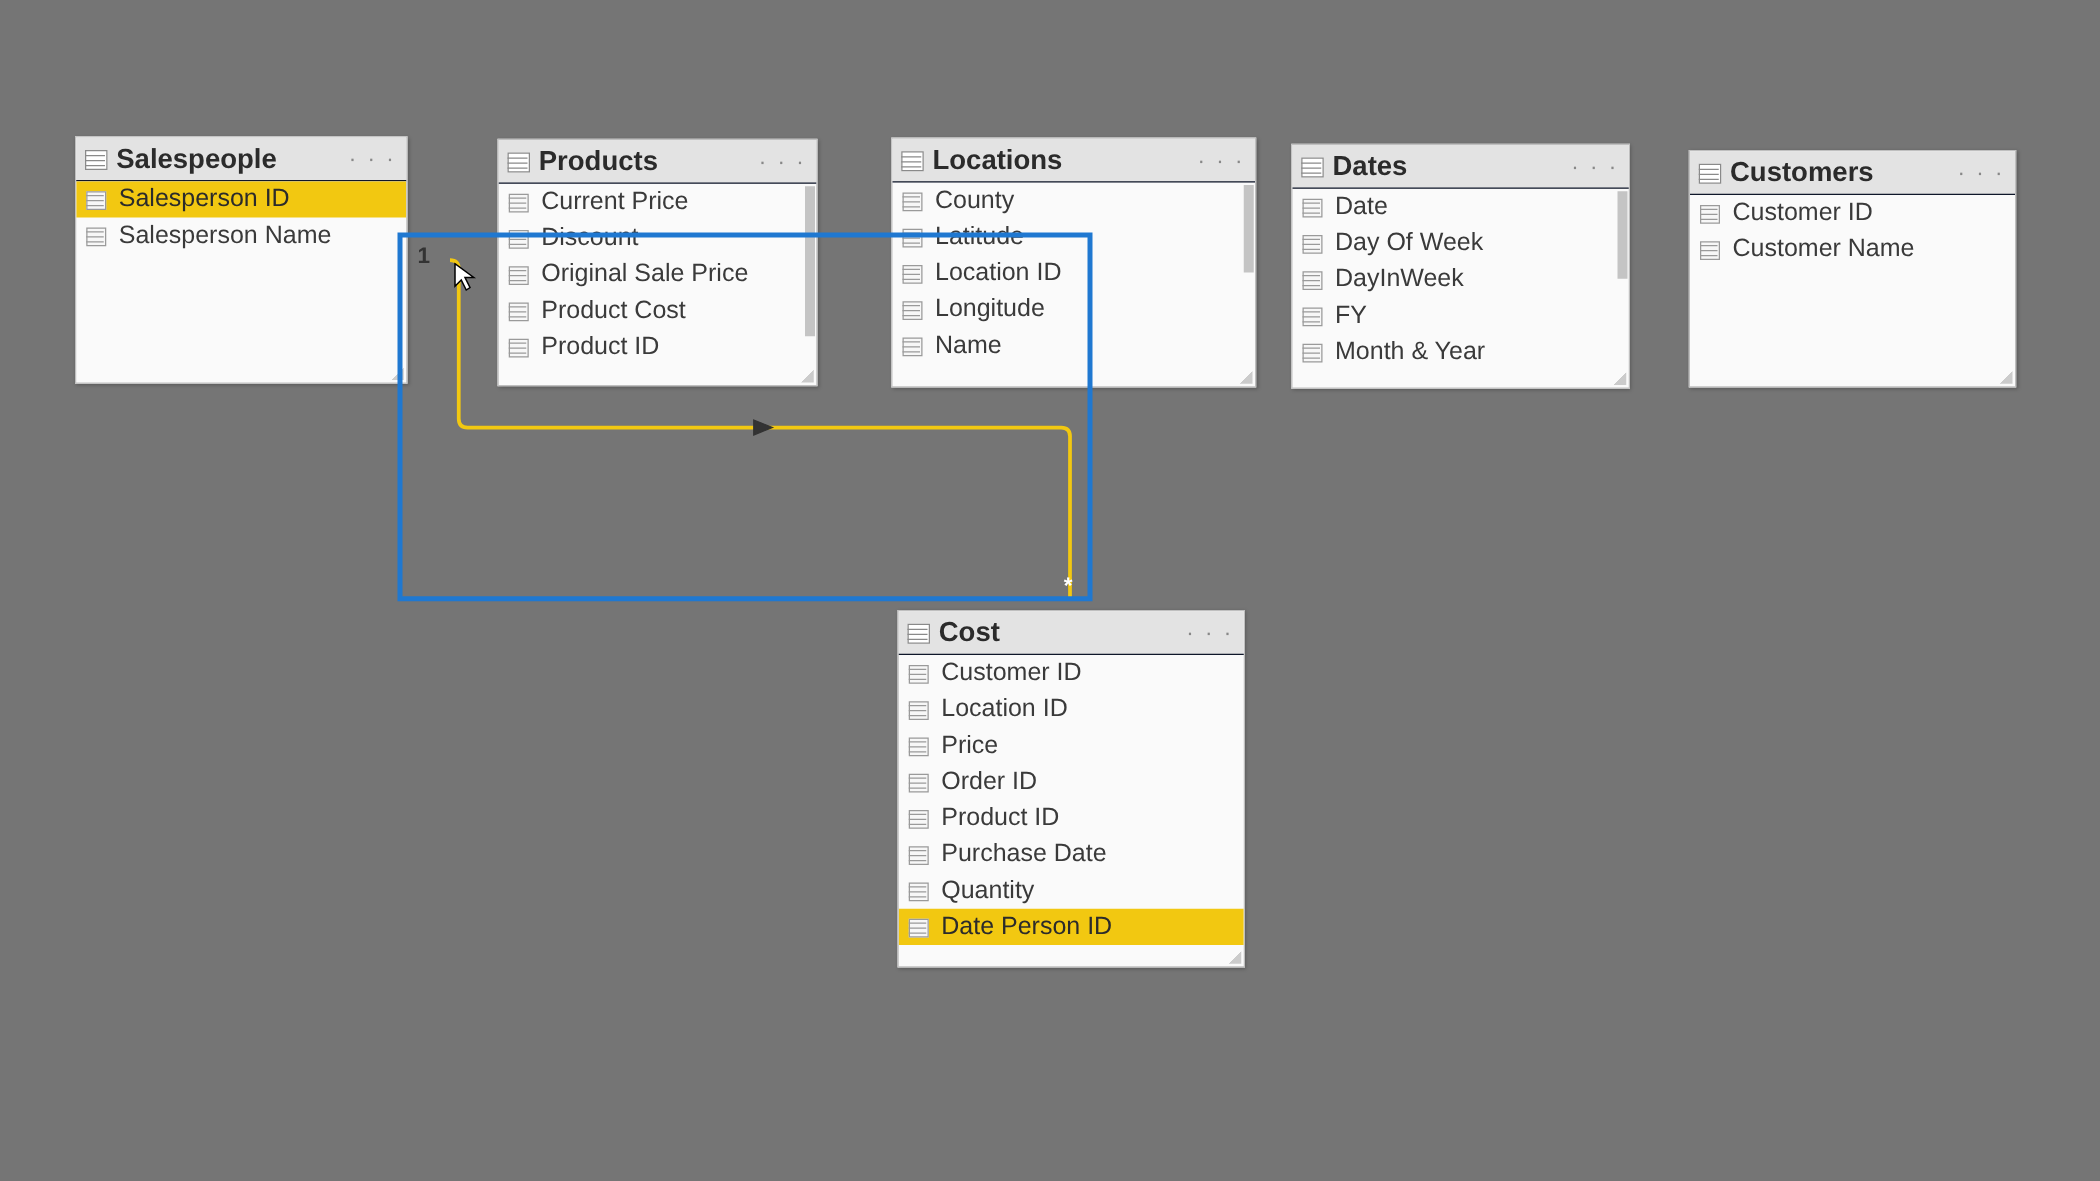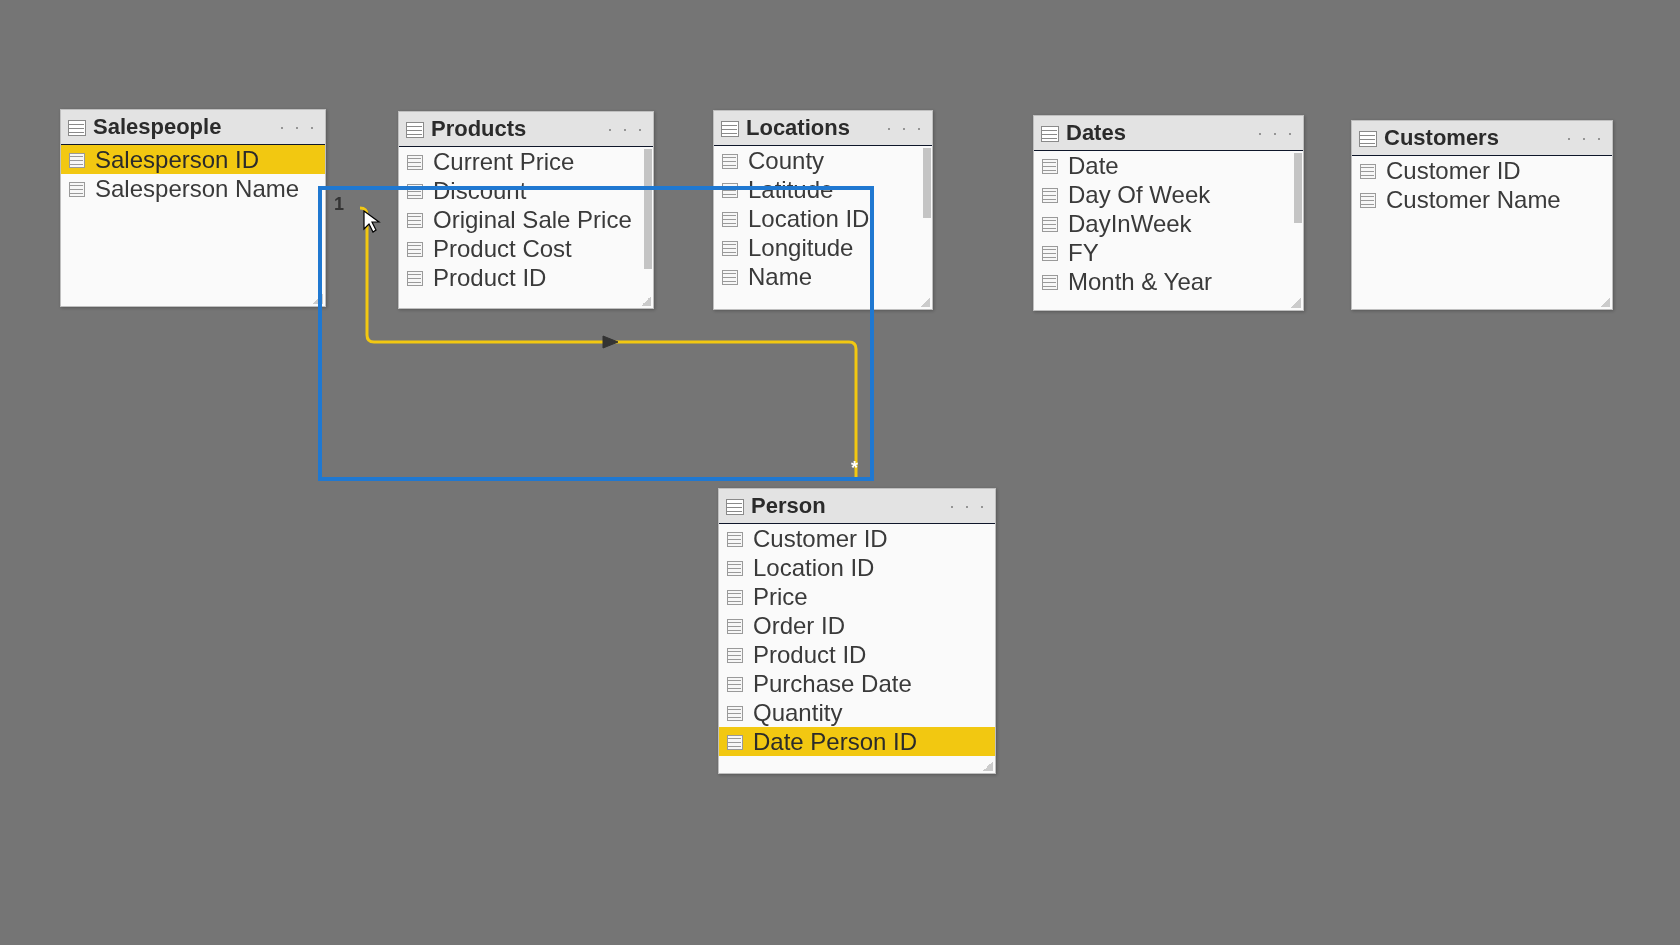--- a/index.html
+++ b/index.html
@@ -71,21 +71,21 @@
   }
   .field-scroll {
     position:absolute;
     left:0; right:0;
     top:0;
   }
   .field {
     display:flex;
     align-items:center;
     padding:3px 8px 3px 8px;
-    font-size:24px;
+    font-size:20px;
     color:#3a3a3a;
     border-top:1px solid transparent;
     border-bottom:1px solid transparent;
     height:29px;
   }
   .field.selected {
     background:#f2c811;
     color:#2b2b2b;
   }
   .field-icon {
@@ -204,21 +204,21 @@
         <div class="field">
           <span class="field-icon"></span>
           <span>Product ID</span>
         </div>
       </div>
       <div class="scrollbar" style="height:120px;"></div>
     </div>
     <div class="resize-grip"></div>
   </div>
 
-  <div class="table" style="left:713px; top:110px; width:220px; height:200px;">
+  <div class="table" style="left:713px; top:110px; width:292px; height:200px;">
     <div class="table-header">
       <span class="table-icon"></span>
       <span class="table-title">Locations</span>
       <span class="table-dots">· · ·</span>
     </div>
     <div class="field-list">
       <div class="field-scroll" style="top:0;">
         <div class="field">
           <span class="field-icon"></span>
           <span>County</span>
@@ -296,21 +296,21 @@
           <span>Customer Name</span>
         </div>
       </div>
     </div>
     <div class="resize-grip"></div>
   </div>
 
   <div class="table" style="left:718px; top:488px; width:278px; height:286px;">
     <div class="table-header">
       <span class="table-icon"></span>
-      <span class="table-title">Person</span>
+      <span class="table-title">Cost</span>
       <span class="table-dots">· · ·</span>
     </div>
     <div class="field-list">
       <div class="field-scroll" style="top:0;">
         <div class="field">
           <span class="field-icon"></span>
           <span>Customer ID</span>
         </div>
         <div class="field">
           <span class="field-icon"></span>

